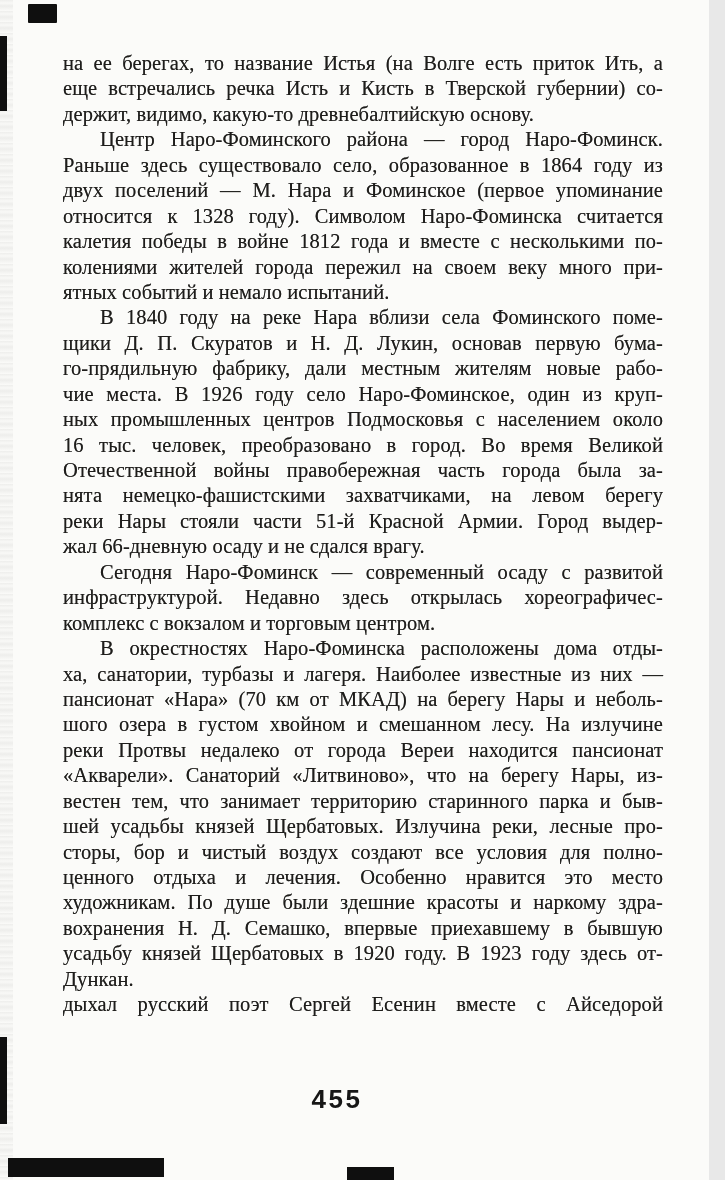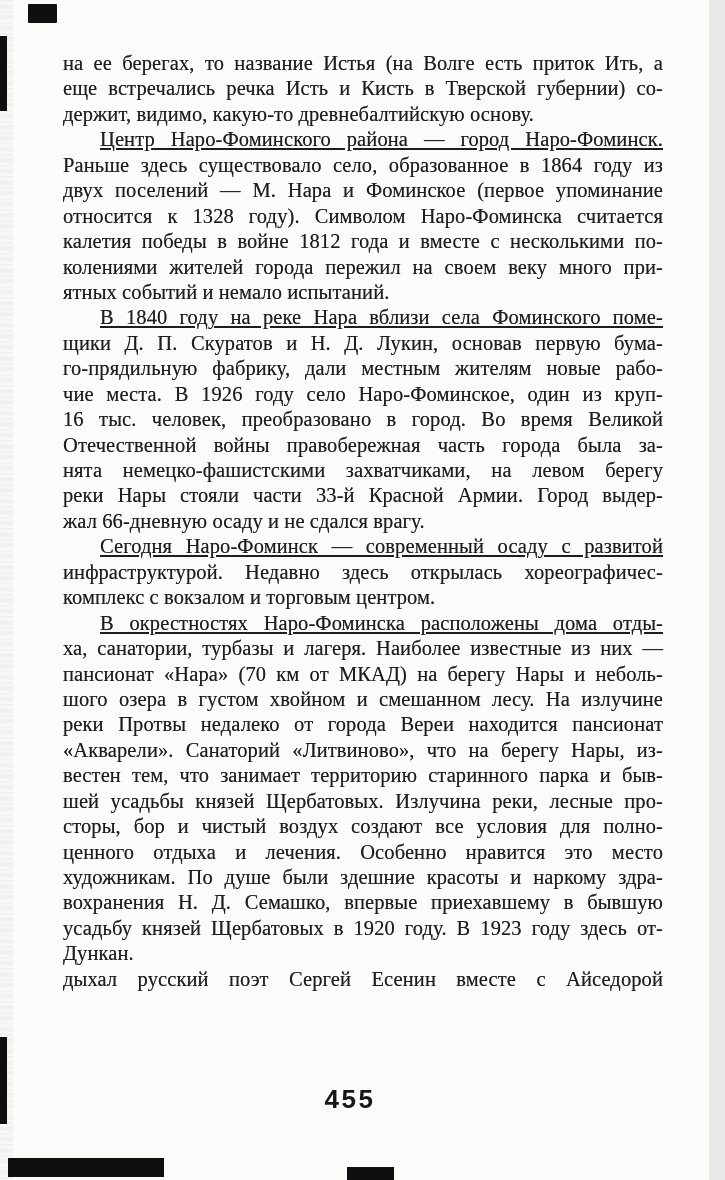--- a/index.html
+++ b/index.html
@@ -35,24 +35,24 @@
     line-height: 25.45px;
     font-size: 20.5px;
     letter-spacing: 0.1px;
     text-align: justify;
     text-align-last: justify;
     white-space: normal;
     overflow: visible;
     text-shadow: 0 0 0.45px rgba(20,20,20,0.6);
   }
   .line.last { text-align-last: left; }
-  .line.indent { text-indent: 37px; text-decoration: underline; }
+  .line.indent { text-indent: 37px; }
   .page-number {
     position: absolute;
-    left: 50px;           
+    left: 37px;           
     top: 1084px;
     width: 600px;
     text-align: center;
     font-family: "Liberation Sans", "DejaVu Sans", sans-serif;
     font-weight: bold;
     font-size: 26px;
     letter-spacing: 2.5px;
     color: #161616;
   }
   
@@ -88,24 +88,25 @@
         <div class="line">относится к 1328 году). Символом Наро-Фоминска считается</div>
         <div class="line">калетия победы в войне 1812 года и вместе с несколькими по-</div>
         <div class="line">колениями жителей города пережил на своем веку много при-</div>
         <div class="line last">ятных событий и немало испытаний.</div>
       </div>
       <div class="paragraph">
         <div class="line indent">В 1840 году на реке Нара вблизи села Фоминского поме-</div>
         <div class="line">щики Д. П. Скуратов и Н. Д. Лукин, основав первую бума-</div>
         <div class="line">го-прядильную фабрику, дали местным жителям новые рабо-</div>
         <div class="line">чие места. В 1926 году село Наро-Фоминское, один из круп-</div>
+        <div class="line">ных промышленных центров Подмосковья с населением около</div>
         <div class="line">16 тыс. человек, преобразовано в город. Во время Великой</div>
         <div class="line">Отечественной войны правобережная часть города была за-</div>
         <div class="line">нята немецко-фашистскими захватчиками, на левом берегу</div>
-        <div class="line">реки Нары стояли части 33-й Красной Армии. Город выдер-</div>
+        <div class="line">реки Нары стояли части 51-й Красной Армии. Город выдер-</div>
         <div class="line last">жал 66-дневную осаду и не сдался врагу.</div>
       </div>
       <div class="paragraph">
         <div class="line indent">Сегодня Наро-Фоминск — современный осаду с развитой</div>
         <div class="line">инфраструктурой. Недавно здесь открылась хореографичес-</div>
         <div class="line last">комплекс с вокзалом и торговым центром.</div>
       </div>
       <div class="paragraph">
         <div class="line indent">В окрестностях Наро-Фоминска расположены дома отды-</div>
         <div class="line">ха, санатории, турбазы и лагеря. Наиболее известные из них —</div>

